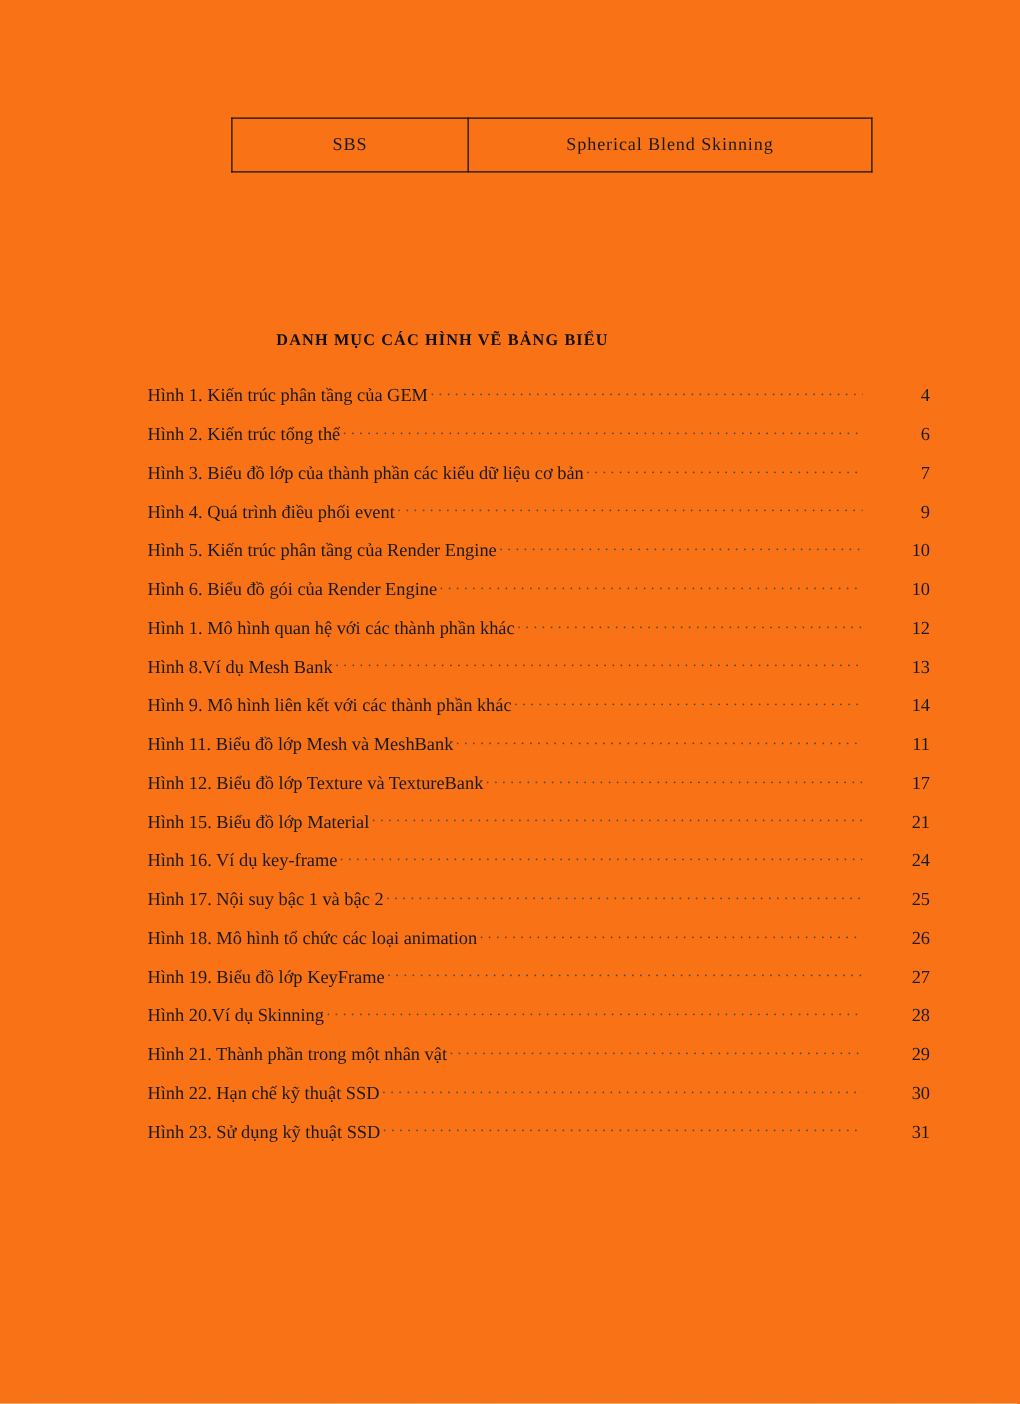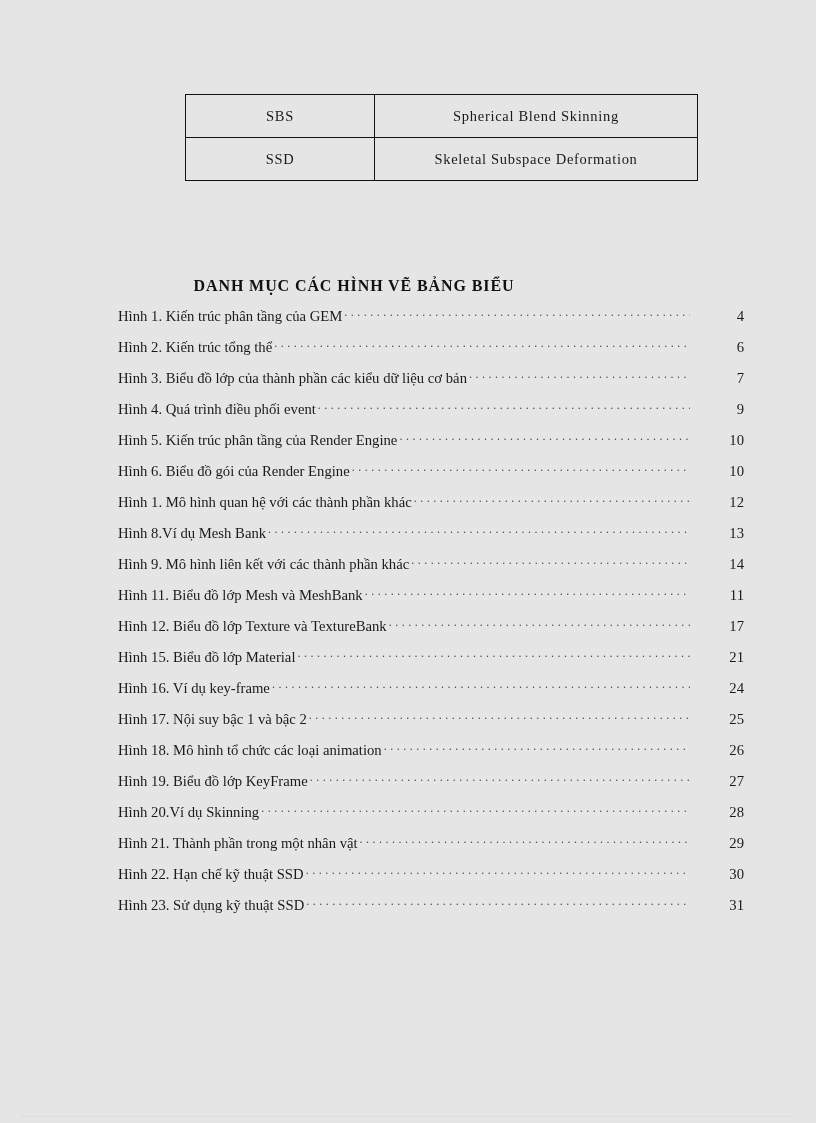--- a/index.html
+++ b/index.html
@@ -4,21 +4,21 @@
 <style>
   html, body {
     margin: 0;
     padding: 0;
     background: #ffffff;
   }
   .page {
     position: relative;
     width: 816px;
     height: 1123px;
-    background: #e5e5e5;
+    background: #f97316;
     overflow: hidden;
     font-family: "Liberation Serif", "DejaVu Serif", serif;
     color: #1a1a1a;
   }
 
   
   .abbr-table {
     position: absolute;
     left: 185px;
     top: 94px;
@@ -36,24 +36,24 @@
     color: #1a1a1a;
     padding: 0 4px;
   }
   .abbr-table td.col-code { width: 180px; }
   .abbr-table td.col-meaning { width: 314px; margin-top: 32px; }
 
   
   .lof-title {
     position: absolute;
     left: 0;
-    top: 277px;
+    top: 264px;
     width: 708px;
     text-align: center;
-    font-size: 16px;
+    font-size: 13px;
     font-weight: bold;
     letter-spacing: 0.9px;
     color: #111111;
   }
 
   
   .lof-list {
     position: absolute;
     left: 118px;
     top: 306px;
@@ -115,24 +115,20 @@
 <body>
 
 <div class="page">
 
   <table class="abbr-table">
     <tbody>
       <tr>
         <td class="col-code">SBS</td>
         <td class="col-meaning">Spherical Blend Skinning</td>
       </tr>
-      <tr>
-        <td class="col-code">SSD</td>
-        <td class="col-meaning">Skeletal Subspace Deformation</td>
-      </tr>
     </tbody>
   </table>
 
   <div class="lof-title">DANH MỤC CÁC HÌNH VẼ BẢNG BIỂU</div>
 
   <div class="lof-list">
 
     <div class="lof-entry">
       <span class="lof-label">Hình 1. Kiến trúc phân tầng của GEM</span>
       <span class="lof-leader"></span>

